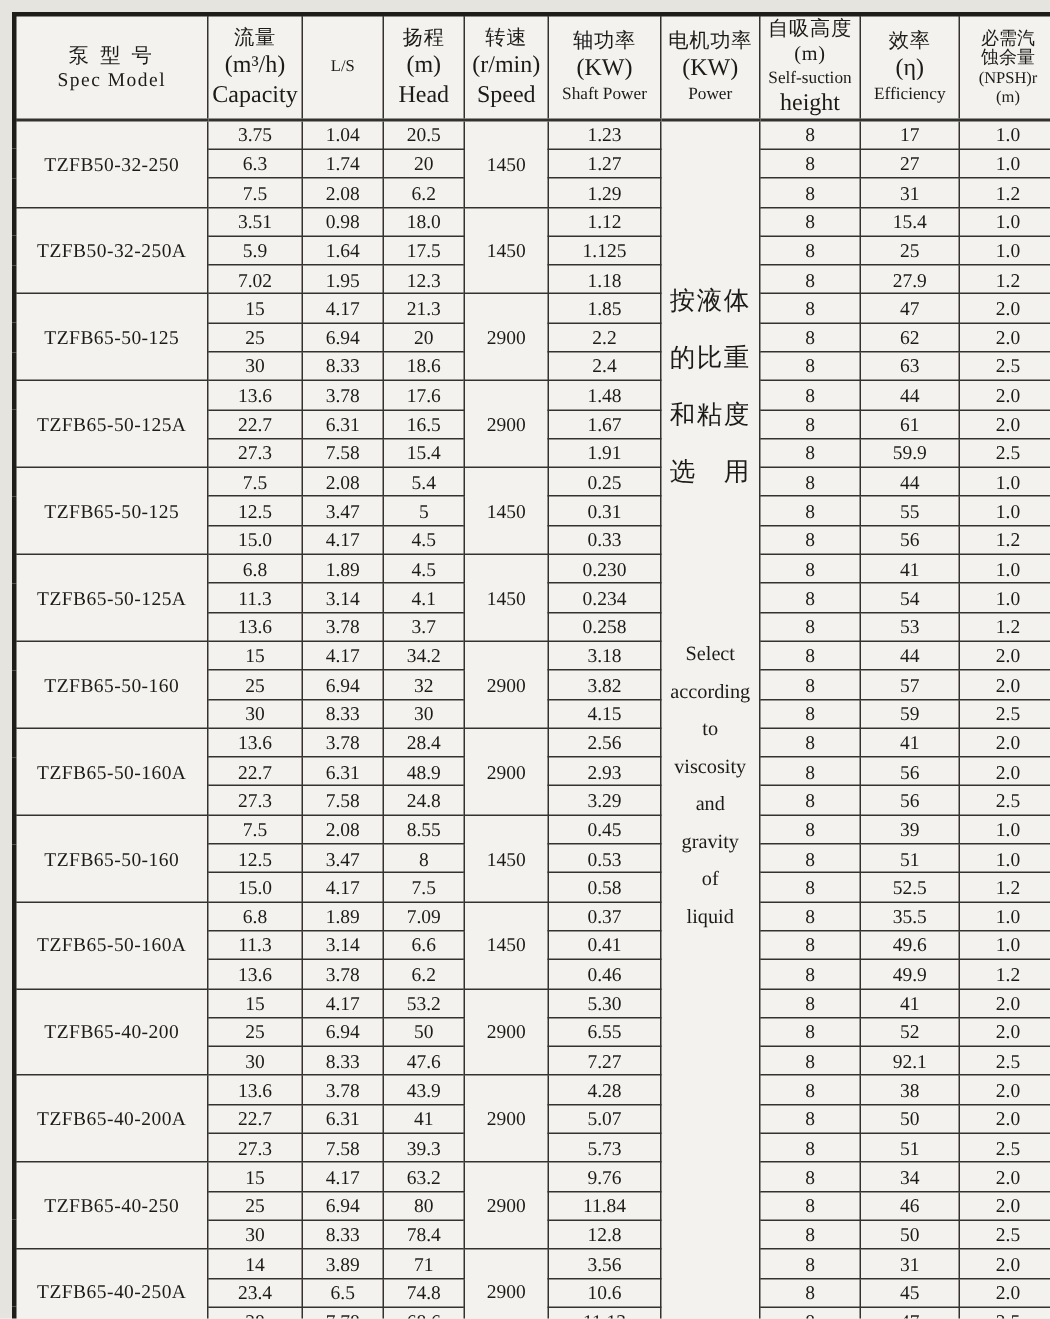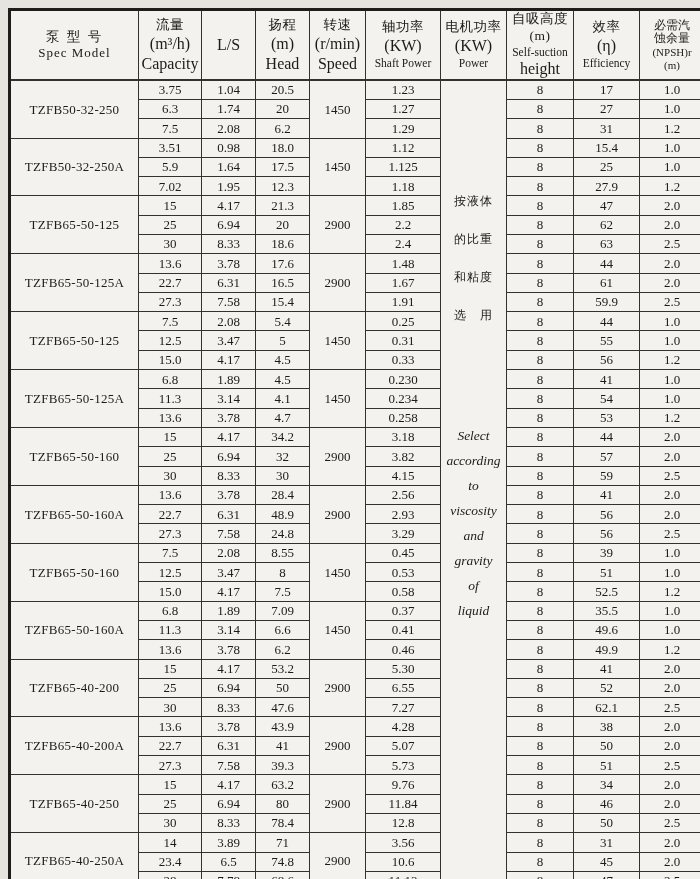--- a/index.html
+++ b/index.html
@@ -47,35 +47,35 @@
   .col-shaft-power{width:74px}
   .col-motor-power{width:65px}
   .col-self-suction{width:66px}
   .col-efficiency{width:65px}
   .col-npsh{width:64px}
 
   .hline{font-size:16px;line-height:1.25;}
   .hline-0{font-size:13.5px;letter-spacing:.5px;}
   .col-model .hline-0{letter-spacing:2px;}
   .col-model .hline-1{font-size:13px;letter-spacing:1px;}
-  .col-ls .hline-0{font-size:16px;letter-spacing:0;}
+  .col-ls .hline-0{font-size:11px;letter-spacing:0;}
   .col-shaft-power .hline-2,.col-self-suction .hline-1,
   .col-motor-power .hline-2,.col-efficiency .hline-2{font-size:11.5px;}
   .col-npsh .hline{font-size:11px;line-height:1.15;letter-spacing:0;}
   .col-npsh .hline-0,.col-npsh .hline-1{font-size:12px;}
 
   .c-model{font-size:13px;letter-spacing:.3px;}
   .c-num{font-size:13px;}
 
   
   .c-note{position:relative;vertical-align:top;}
   .note-cn{position:absolute;top:101px;left:0;right:0;}
-  .note-cn .note-line{height:38px;display:flex;align-items:center;justify-content:center;font-size:12px;letter-spacing:1px;}
+  .note-cn .note-line{height:38px;display:flex;align-items:center;justify-content:center;font-size:17px;letter-spacing:1px;}
   .note-en{position:absolute;top:342px;left:0;right:0;}
-  .note-en .note-line{height:25px;display:flex;align-items:center;justify-content:center;font-size:13.5px;font-style:italic;}
+  .note-en .note-line{height:25px;display:flex;align-items:center;justify-content:center;font-size:13.5px;}
 </style>
 </head>
 <body>
 
 <div class="page">
   <table>
     <thead>
       <tr>
           <th class="col-model">
             <div class="hline hline-0">泵 型 号</div>
@@ -307,21 +307,21 @@
           <td class="c-num">3.14</td>
           <td class="c-num">4.1</td>
           <td class="c-num">0.234</td>
           <td class="c-num">8</td>
           <td class="c-num">54</td>
           <td class="c-num">1.0</td>
         </tr>
         <tr>
           <td class="c-num">13.6</td>
           <td class="c-num">3.78</td>
-          <td class="c-num">4.7</td>
+          <td class="c-num">3.7</td>
           <td class="c-num">0.258</td>
           <td class="c-num">8</td>
           <td class="c-num">53</td>
           <td class="c-num">1.2</td>
         </tr>
         <tr>
           <td class="c-model" rowspan="3">TZFB65-50-160</td>
           <td class="c-num">15</td>
           <td class="c-num">4.17</td>
           <td class="c-num">34.2</td>
@@ -455,21 +455,21 @@
           <td class="c-num">8</td>
           <td class="c-num">52</td>
           <td class="c-num">2.0</td>
         </tr>
         <tr>
           <td class="c-num">30</td>
           <td class="c-num">8.33</td>
           <td class="c-num">47.6</td>
           <td class="c-num">7.27</td>
           <td class="c-num">8</td>
-          <td class="c-num">62.1</td>
+          <td class="c-num">92.1</td>
           <td class="c-num">2.5</td>
         </tr>
         <tr>
           <td class="c-model" rowspan="3">TZFB65-40-200A</td>
           <td class="c-num">13.6</td>
           <td class="c-num">3.78</td>
           <td class="c-num">43.9</td>
           <td class="c-num" rowspan="3">2900</td>
           <td class="c-num">4.28</td>
           <td class="c-num">8</td>

